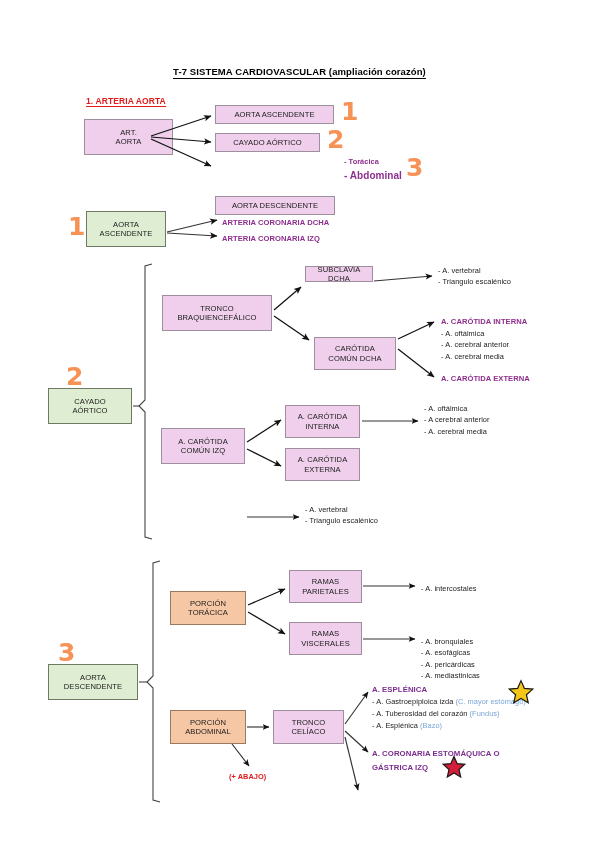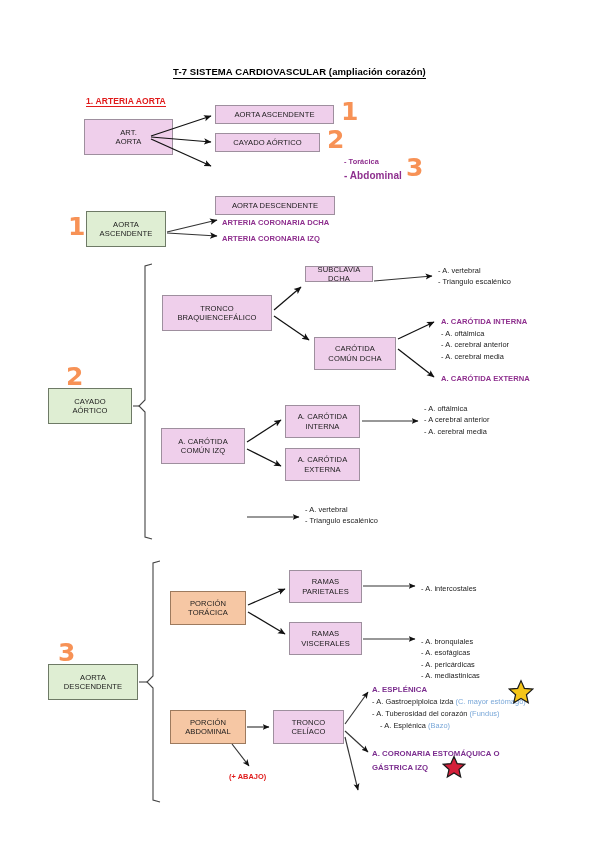--- a/index.html
+++ b/index.html
@@ -221,21 +221,21 @@
   <div class="box pink" style="left:273px;top:710px;width:71px;height:34px;">
     <span>
       <span class="bl">TRONCO</span>
       <span class="bl">CELÍACO</span>
     </span>
   </div>
 
   <div class="txt purplebold" style="left:372px;top:684px;">A. ESPLÉNICA</div>
   <div class="txt" style="left:372px;top:697px;"><span>- A. Gastroepiploica izda </span><span class="blue" style="color:#79a7d8;">(C. mayor estómago)</span></div>
   <div class="txt" style="left:372px;top:709px;"><span>- A. Tuberosidad del corazón </span><span class="blue" style="color:#79a7d8;">(Fundus)</span></div>
-  <div class="txt" style="left:372px;top:721px;margin-left:8px;"><span>- A. Esplénica </span><span class="blue" style="color:#79a7d8;">(Bazo)</span></div>
+  <div class="txt" style="left:372px;top:721px;"><span>- A. Esplénica </span><span class="blue" style="color:#79a7d8;">(Bazo)</span></div>
 
   <div class="txt purplebold" style="left:372px;top:748px;">A. CORONARIA ESTOMÁQUICA O</div>
   <div class="txt purplebold" style="left:372px;top:762px;">GÁSTRICA IZQ</div>
 
   <svg class="star" style="left:508px;top:679px;width:26px;height:26px;" viewBox="0 0 24 24">
     <polygon points="12,1.5 15.1,8.6 22.8,9.3 17,14.5 18.7,22 12,18 5.3,22 7,14.5 1.2,9.3 8.9,8.6" fill="#f5c518" stroke="#1a1a1a" stroke-width="1.1"></polygon>
   </svg>
   <svg class="star" style="left:442px;top:755px;width:24px;height:24px;" viewBox="0 0 24 24">
     <polygon points="12,1.5 15.1,8.6 22.8,9.3 17,14.5 18.7,22 12,18 5.3,22 7,14.5 1.2,9.3 8.9,8.6" fill="#d41f3a" stroke="#1a1a1a" stroke-width="1.2"></polygon>
   </svg>

